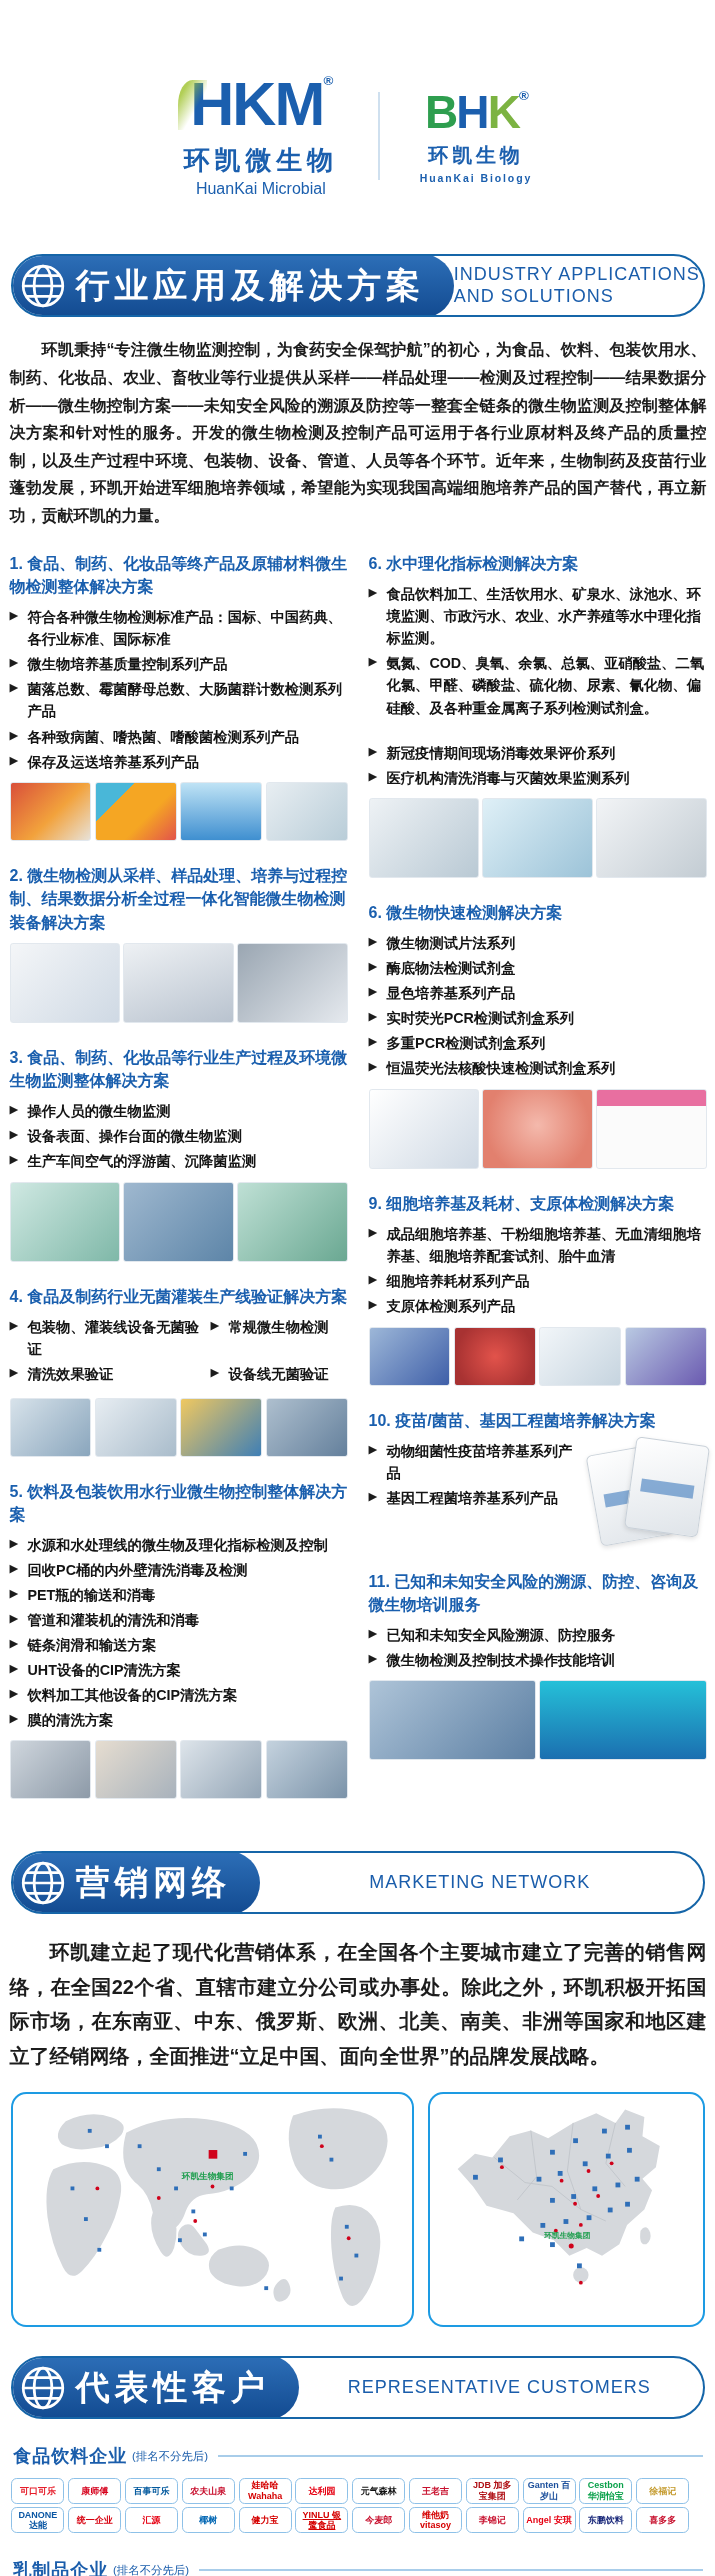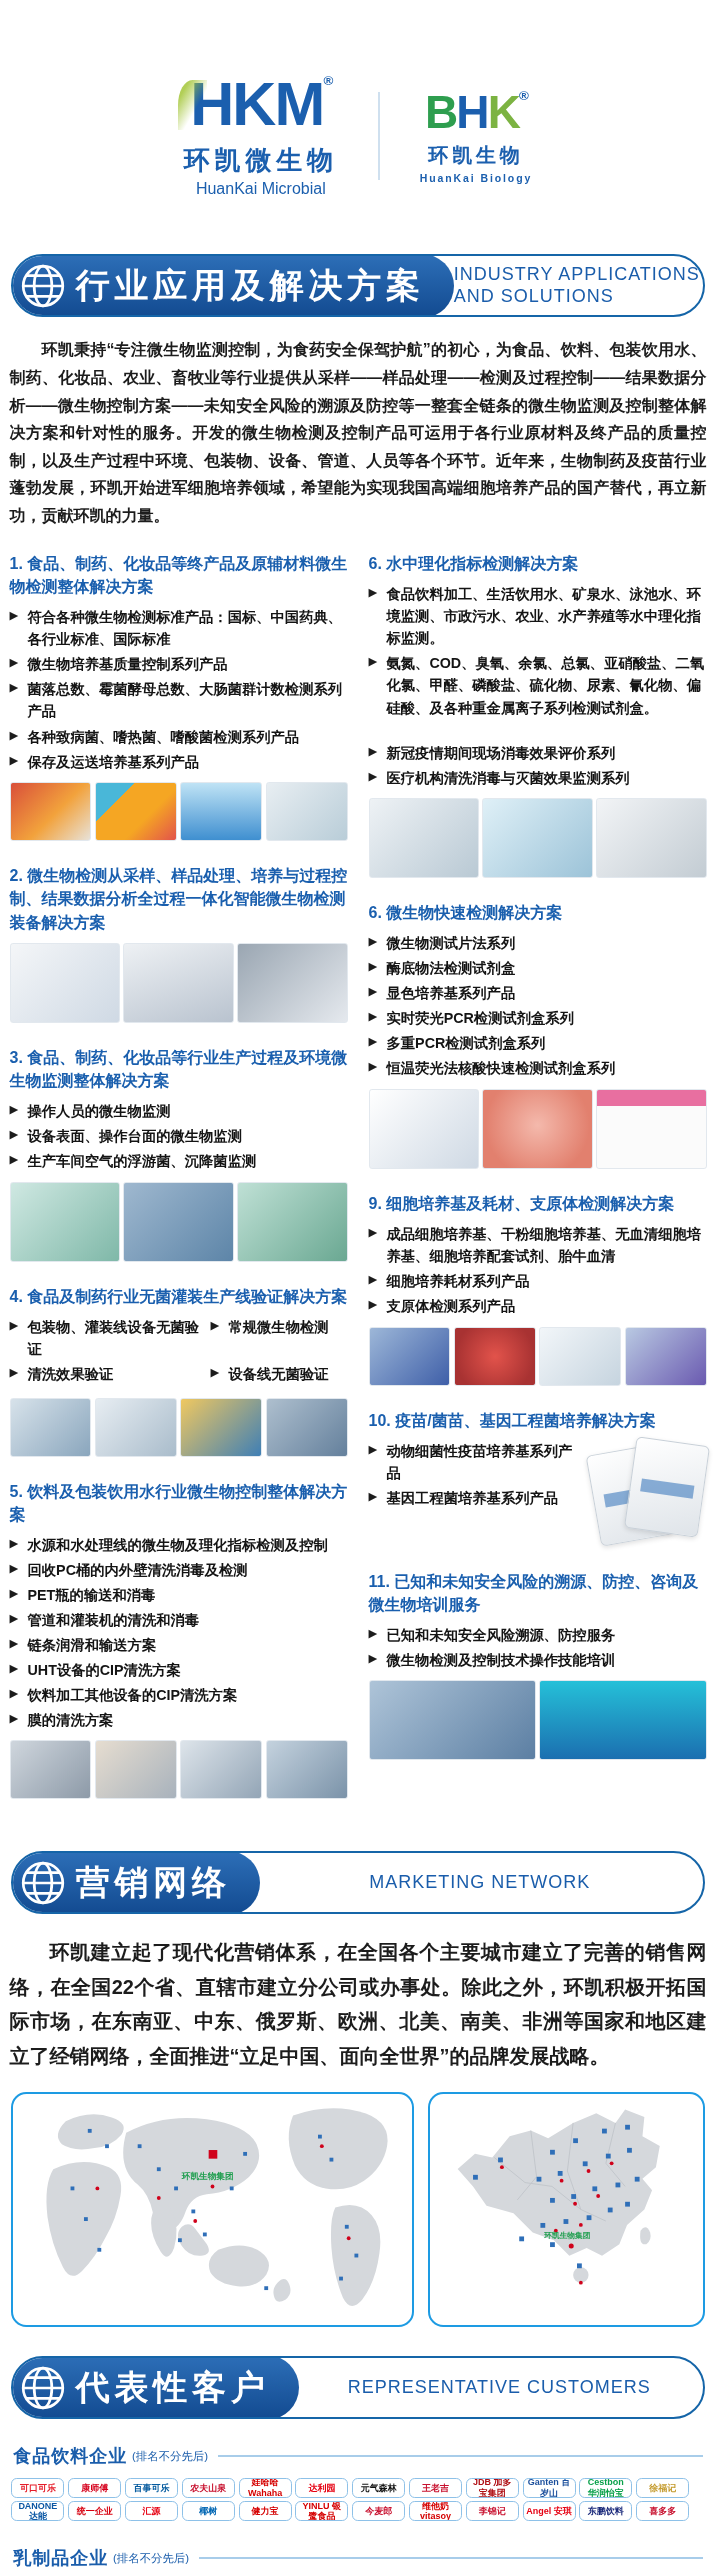--- a/index.html
+++ b/index.html
@@ -99,21 +99,21 @@
   .map-box.china { flex:1; }
   .map-box svg { width:100%; height:100%; display:block; }
 
   
   .cust-wrap { padding:0 11.4px; }
   .cat { display:flex; align-items:center; margin:25px 1.9px 9.5px; }
   .cat-title { color:#1a5dab; font-size:18px; font-weight:bold; letter-spacing:1px; }
   .cat-note { color:#1a5dab; font-size:11.4px; margin-left:4.8px; }
   .cat-line { flex:1; height:1.9px; background:#a8cdea; margin-left:9.5px; }
   .logo-grid { display:flex; flex-wrap:wrap; gap:3.8px; }
-  .tile { height:20px; background:#fff; border:1px solid #8ec1e8; border-radius:5.7px;
+  .tile { height:26px; background:#fff; border:1px solid #8ec1e8; border-radius:5.7px;
      display:flex; align-items:center; justify-content:center; text-align:center;
      font-size:9px; font-weight:bold; line-height:1.12; padding:1.9px 1.9px; overflow:hidden; color:#1a5dab; }
   .g-food .tile, .g-dairy .tile { width:53px; }
 </style>
 </head>
 <body>
 
 <div class="page">
 
   <div class="top-logos">
@@ -503,21 +503,21 @@
           </div>
           <div class="tile" style="color: rgb(230, 0, 18);">
             <span>汇源</span>
           </div>
           <div class="tile" style="color: rgb(0, 102, 179);">
             <span>椰树</span>
           </div>
           <div class="tile" style="color: rgb(213, 0, 0);">
             <span>健力宝</span>
           </div>
-          <div class="tile" style="color: rgb(213, 0, 0);">
+          <div class="tile" style="color: rgb(213, 0, 0); text-decoration: underline;">
             <span>YINLU 银鹭食品</span>
           </div>
           <div class="tile" style="color: rgb(200, 16, 46);">
             <span>今麦郎</span>
           </div>
           <div class="tile" style="color: rgb(213, 0, 0);">
             <span>维他奶 vitasoy</span>
           </div>
           <div class="tile" style="color: rgb(200, 16, 46);">
             <span>李锦记</span>

